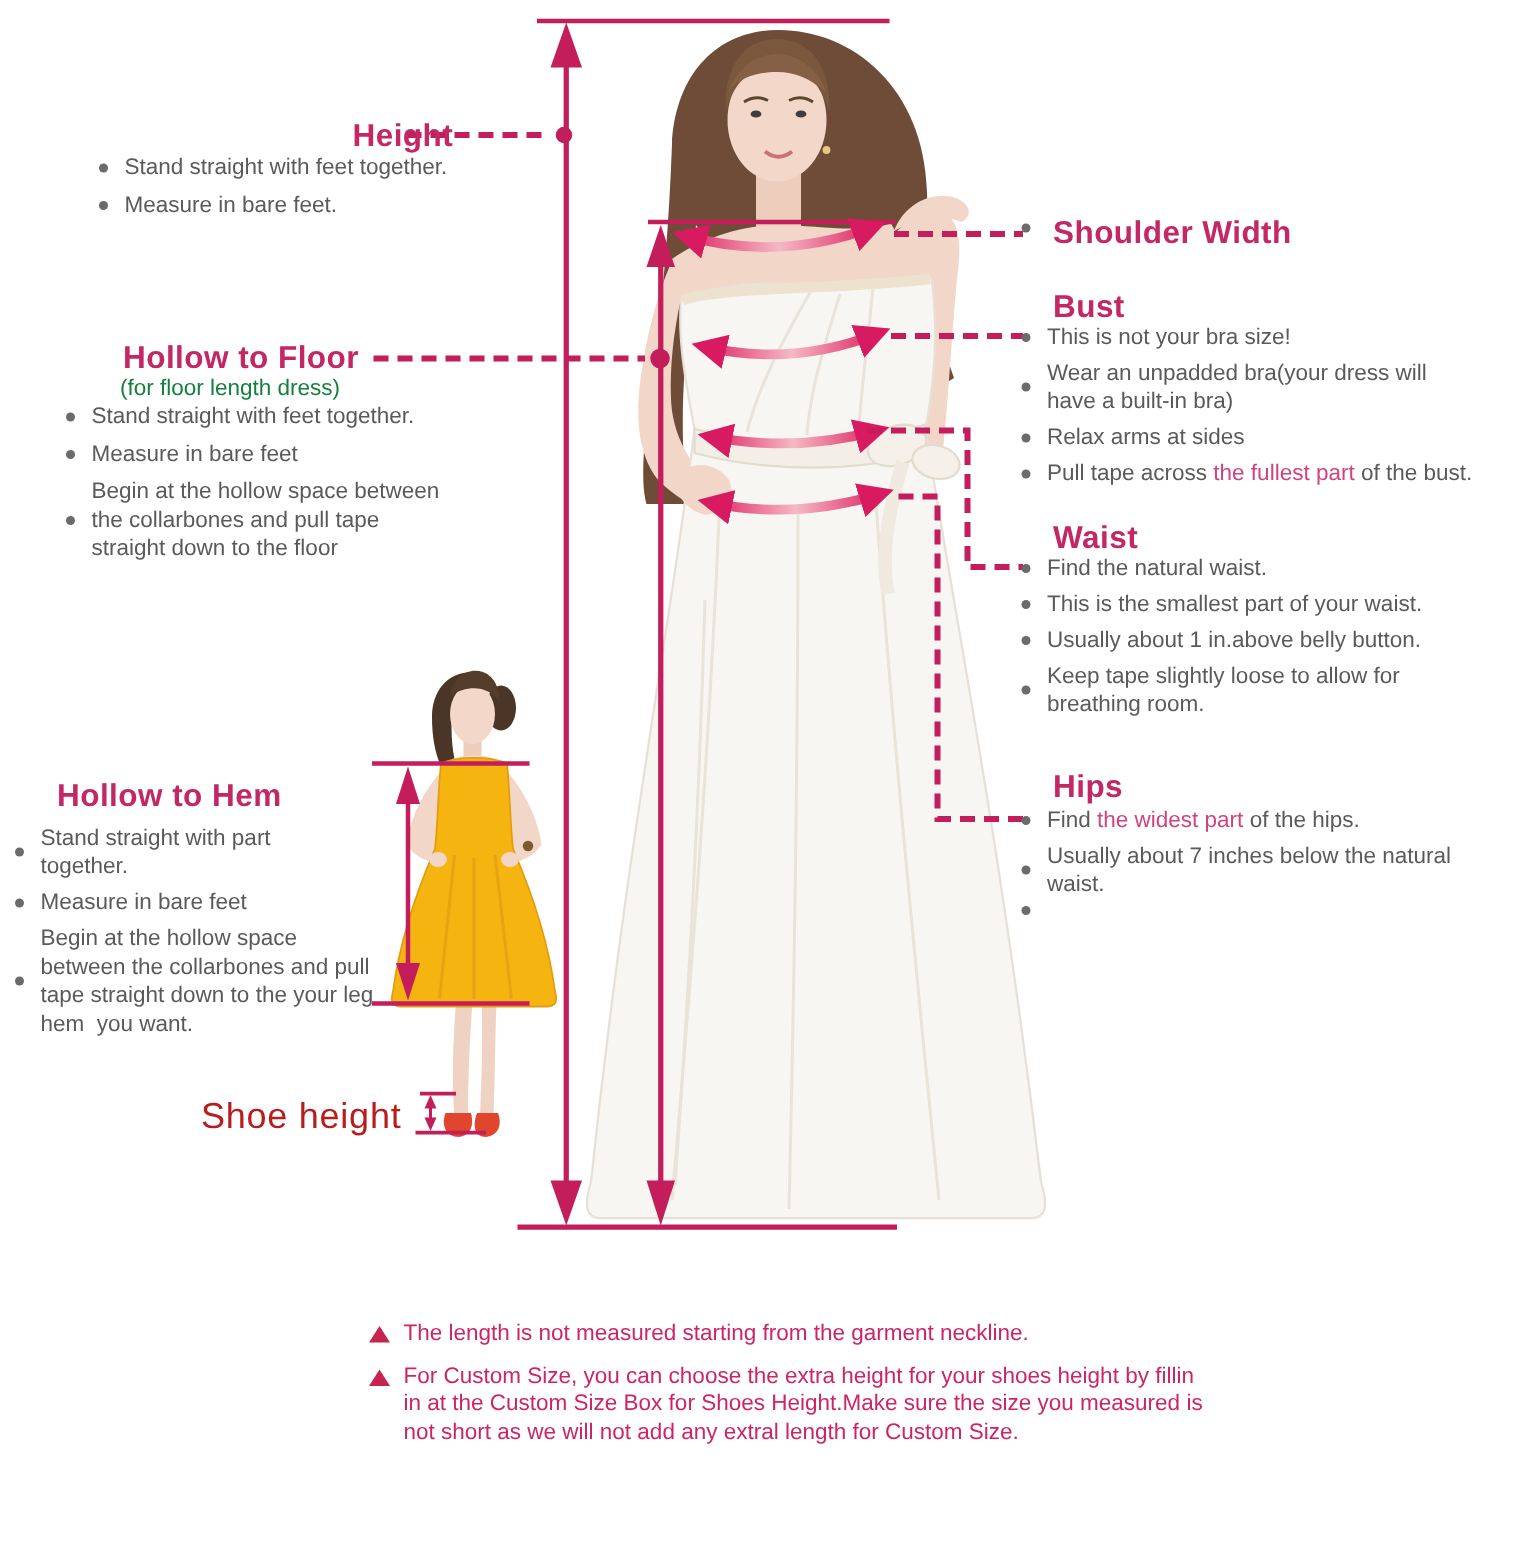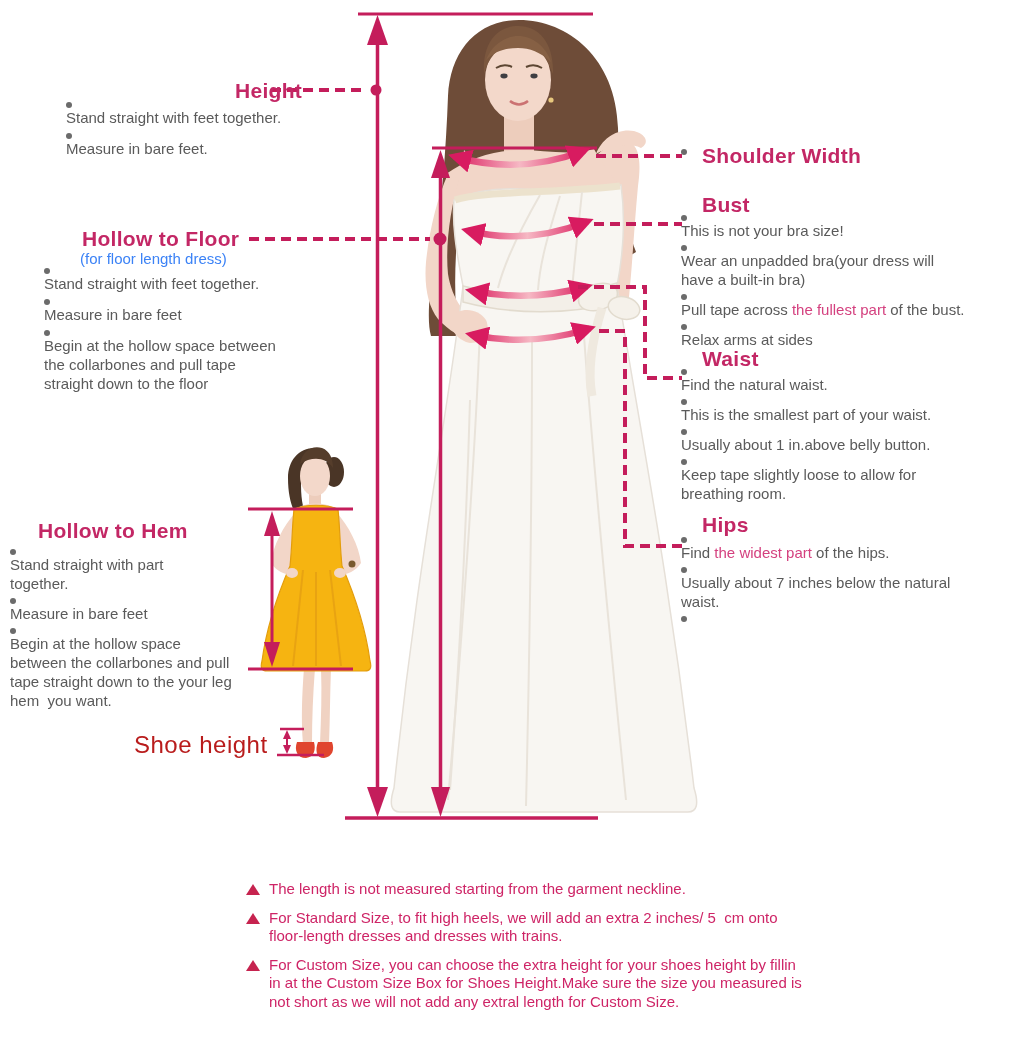--- a/index.html
+++ b/index.html
@@ -5,23 +5,23 @@
   html,body{margin:0;padding:0;background:#fff;}
   #stage{
     position:relative;width:1015px;height:1039px;background:#ffffff;
     font-family:"Liberation Sans", sans-serif;overflow:hidden;
   }
   .abs{position:absolute;}
   svg{position:absolute;left:0;top:0;}
   .heading{
     font-weight:bold;font-size:21px;color:#c32765;letter-spacing:.3px;white-space:nowrap;
   }
-  .subheading{font-size:15px;color:#3b82f6;white-space:nowrap;}
+  .subheading{font-size:15px;color:#15803d;white-space:nowrap;}
   .blist{list-style:none;margin:0;padding:0;}
-  .blist li{display:flex;align-items:flex-start;margin:0 0 6px 0;flex-direction:column;}
+  .blist li{display:flex;align-items:center;margin:0 0 6px 0;}
   .blist.tight li{margin-bottom:5px;}
   .dot{
     flex:0 0 auto;width:6px;height:6px;border-radius:50%;background:#6b6b6b;
     margin-right:11px;
   }
   .t{
     font-size:15px;line-height:19px;color:#5a5a5a;white-space:pre-wrap;
   }
   .hl{color:#d4417f;}
   .shoe-label{font-weight:normal;font-size:24px;color:#b91c1c;letter-spacing:.5px;white-space:nowrap;}
@@ -270,25 +270,25 @@
       <span class="dot"></span>
       <span class="t">This is not your bra size!</span>
     </li>
     <li>
       <span class="dot"></span>
       <span class="t">Wear an unpadded bra(your dress will
 have a built-in bra)</span>
     </li>
     <li>
       <span class="dot"></span>
+      <span class="t">Relax arms at sides</span>
+    </li>
+    <li>
+      <span class="dot"></span>
       <span class="t"><span>Pull tape across </span><span class="hl">the fullest part</span><span> of the bust.</span></span>
-    </li>
-    <li>
-      <span class="dot"></span>
-      <span class="t">Relax arms at sides</span>
     </li>
   </ul>
 
   <div class="abs heading" style="left:702px;top:347px;">Waist</div>
   <ul class="abs blist tight" style="left:681px;top:369px;width:320px;">
     <li>
       <span class="dot"></span>
       <span class="t">Find the natural waist.</span>
     </li>
     <li>
@@ -319,25 +319,20 @@
     </li>
     <li>
       <span class="dot"></span>
     </li>
   </ul>
 
   <ul class="abs notes" style="left:246px;top:880px;">
     <li>
       <span class="tri"></span>
       <span class="note-t">The length is not measured starting from the garment neckline.</span>
-    </li>
-    <li>
-      <span class="tri"></span>
-      <span class="note-t">For Standard Size, to fit high heels, we will add an extra 2 inches/ 5  cm onto
-floor-length dresses and dresses with trains.</span>
     </li>
     <li>
       <span class="tri"></span>
       <span class="note-t">For Custom Size, you can choose the extra height for your shoes height by fillin
 in at the Custom Size Box for Shoes Height.Make sure the size you measured is
 not short as we will not add any extral length for Custom Size.</span>
     </li>
   </ul>
 
 </div>

